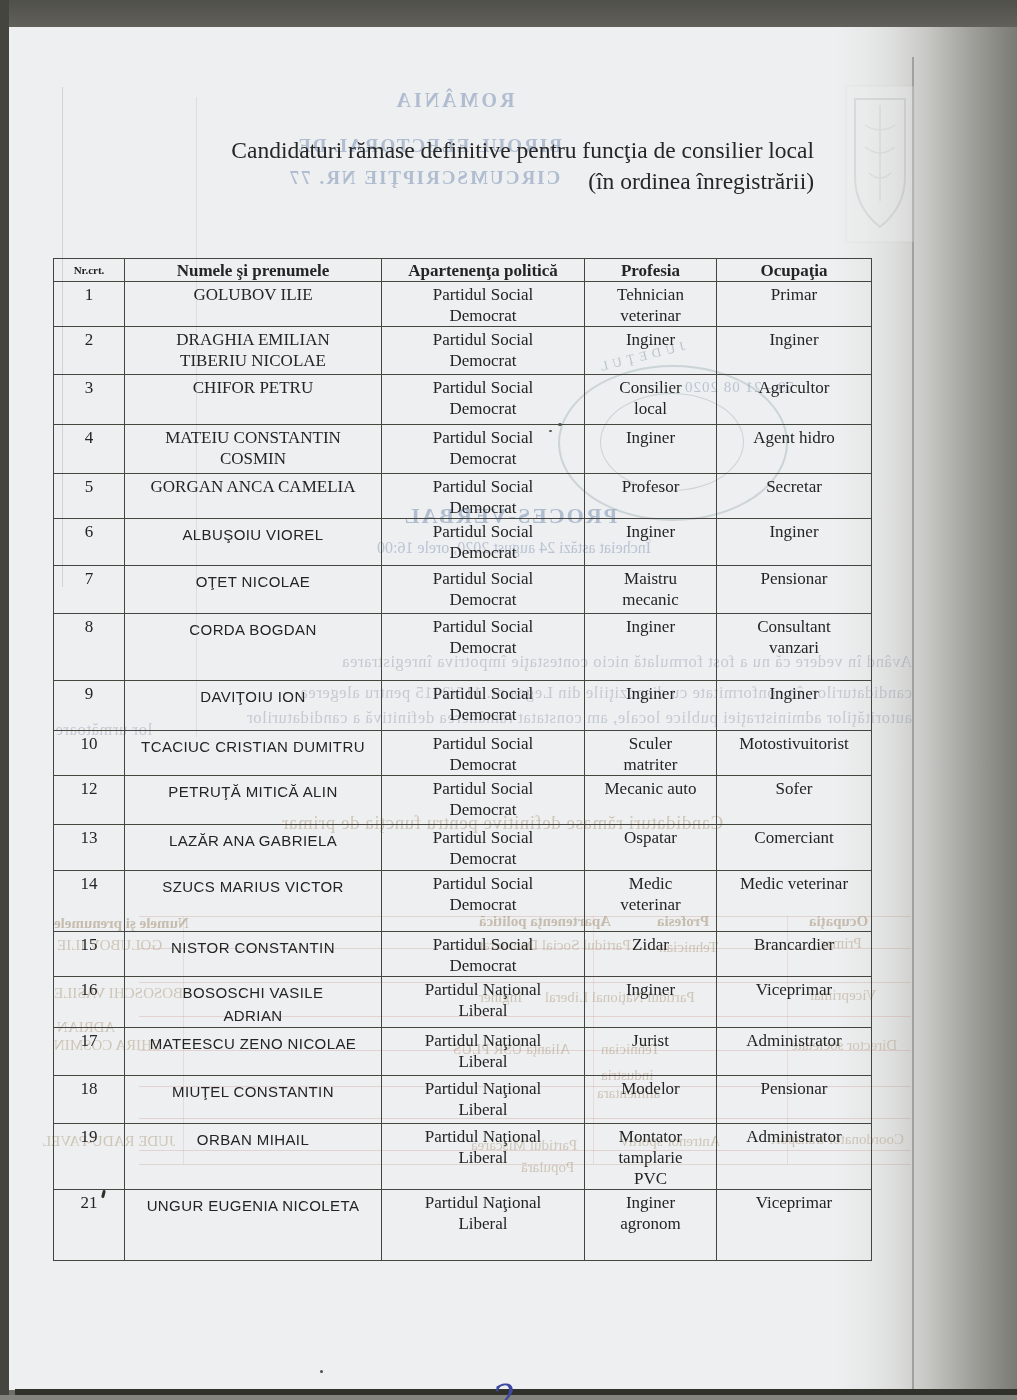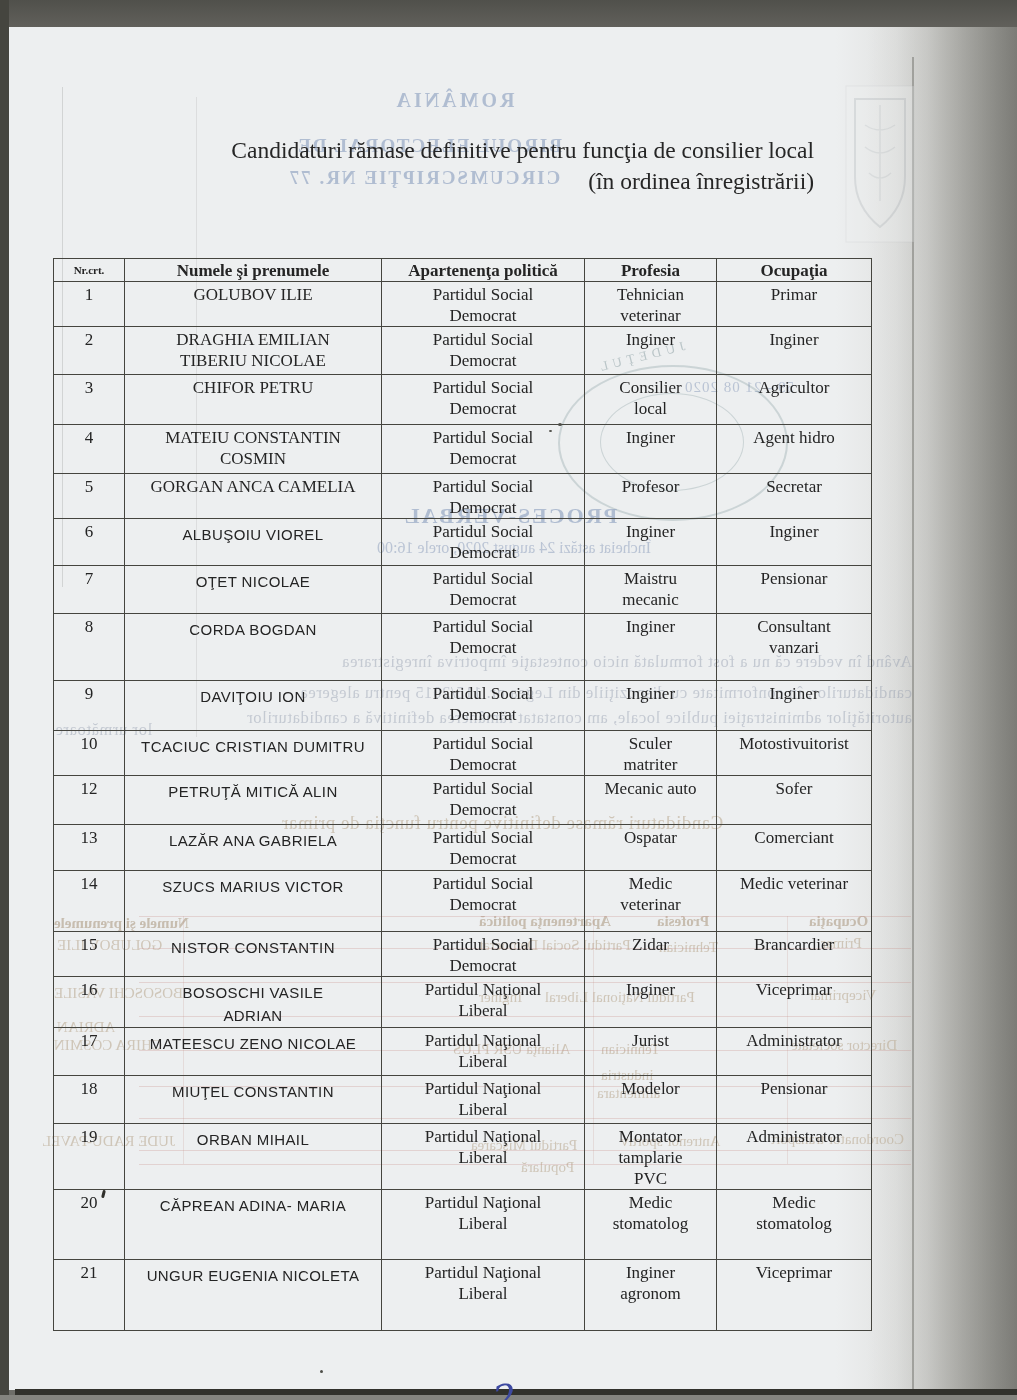--- a/index.html
+++ b/index.html
@@ -302,30 +302,20 @@
           <tr style="height: 64px;">
             <td class="cell-nr">19</td>
             <td class="cell-name sans">ORBAN MIHAIL</td>
             <td class="cell-party">Partidul Naţional
 Liberal</td>
             <td class="cell-profession">Montator
 tamplarie
 PVC</td>
             <td class="cell-occupation">Administrator</td>
           </tr>
-          <tr style="height: 70px;">
-            <td class="cell-nr">20</td>
-            <td class="cell-name sans">CĂPREAN ADINA- MARIA</td>
-            <td class="cell-party">Partidul Naţional
-Liberal</td>
-            <td class="cell-profession">Medic
-stomatolog</td>
-            <td class="cell-occupation">Medic
-stomatolog</td>
-          </tr>
           <tr style="height: 71px;">
             <td class="cell-nr">21</td>
             <td class="cell-name sans">UNGUR EUGENIA NICOLETA</td>
             <td class="cell-party">Partidul Naţional
 Liberal</td>
             <td class="cell-profession">Inginer
 agronom</td>
             <td class="cell-occupation">Viceprimar</td>
           </tr>
         </tbody>

